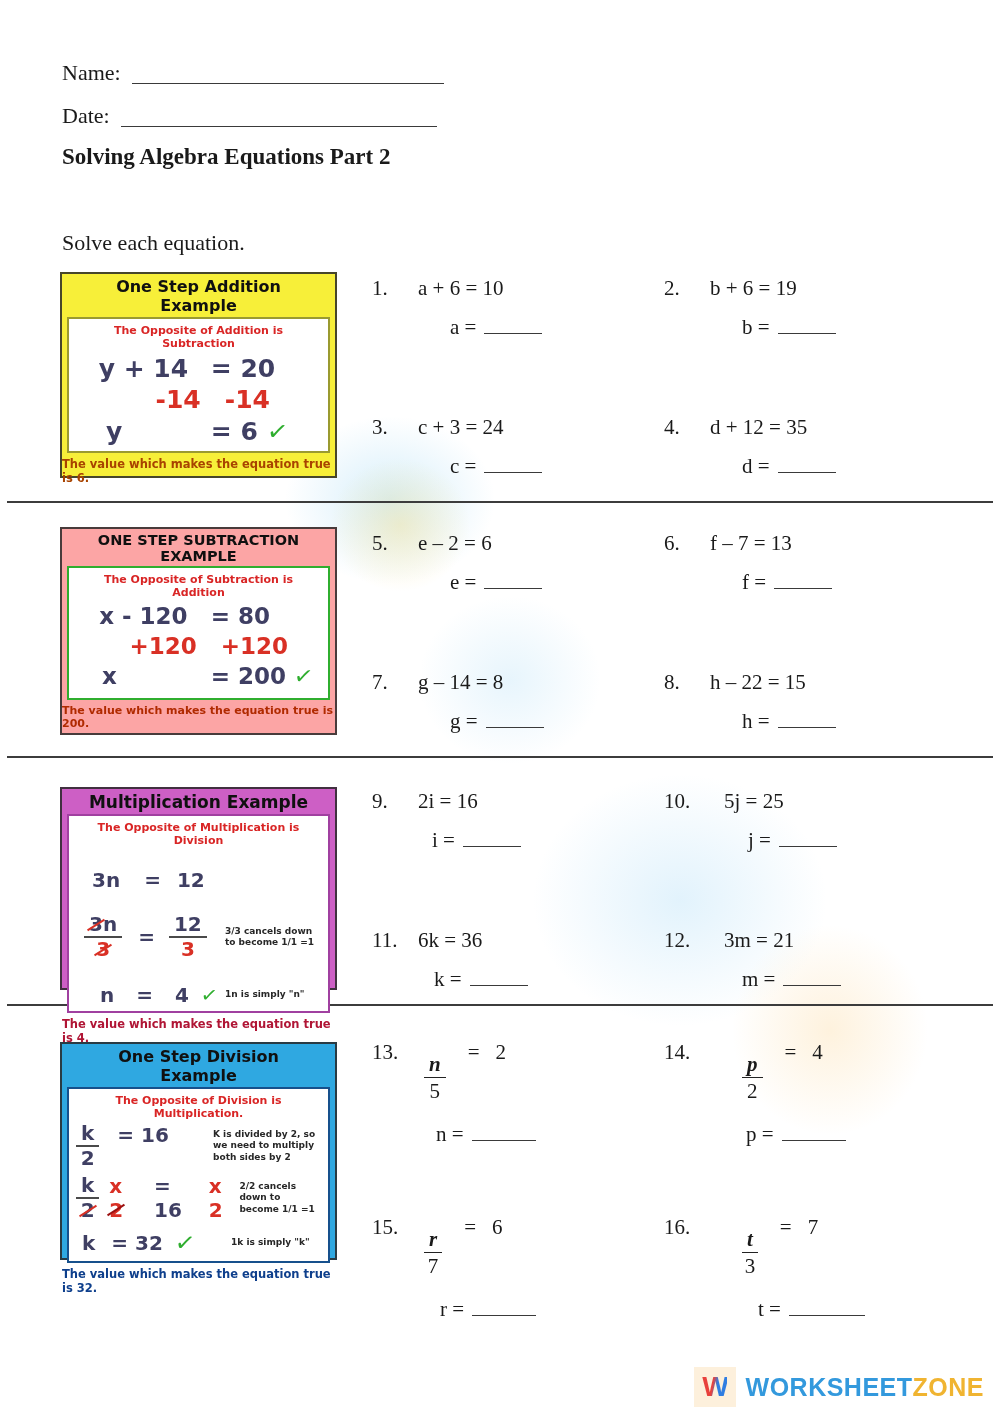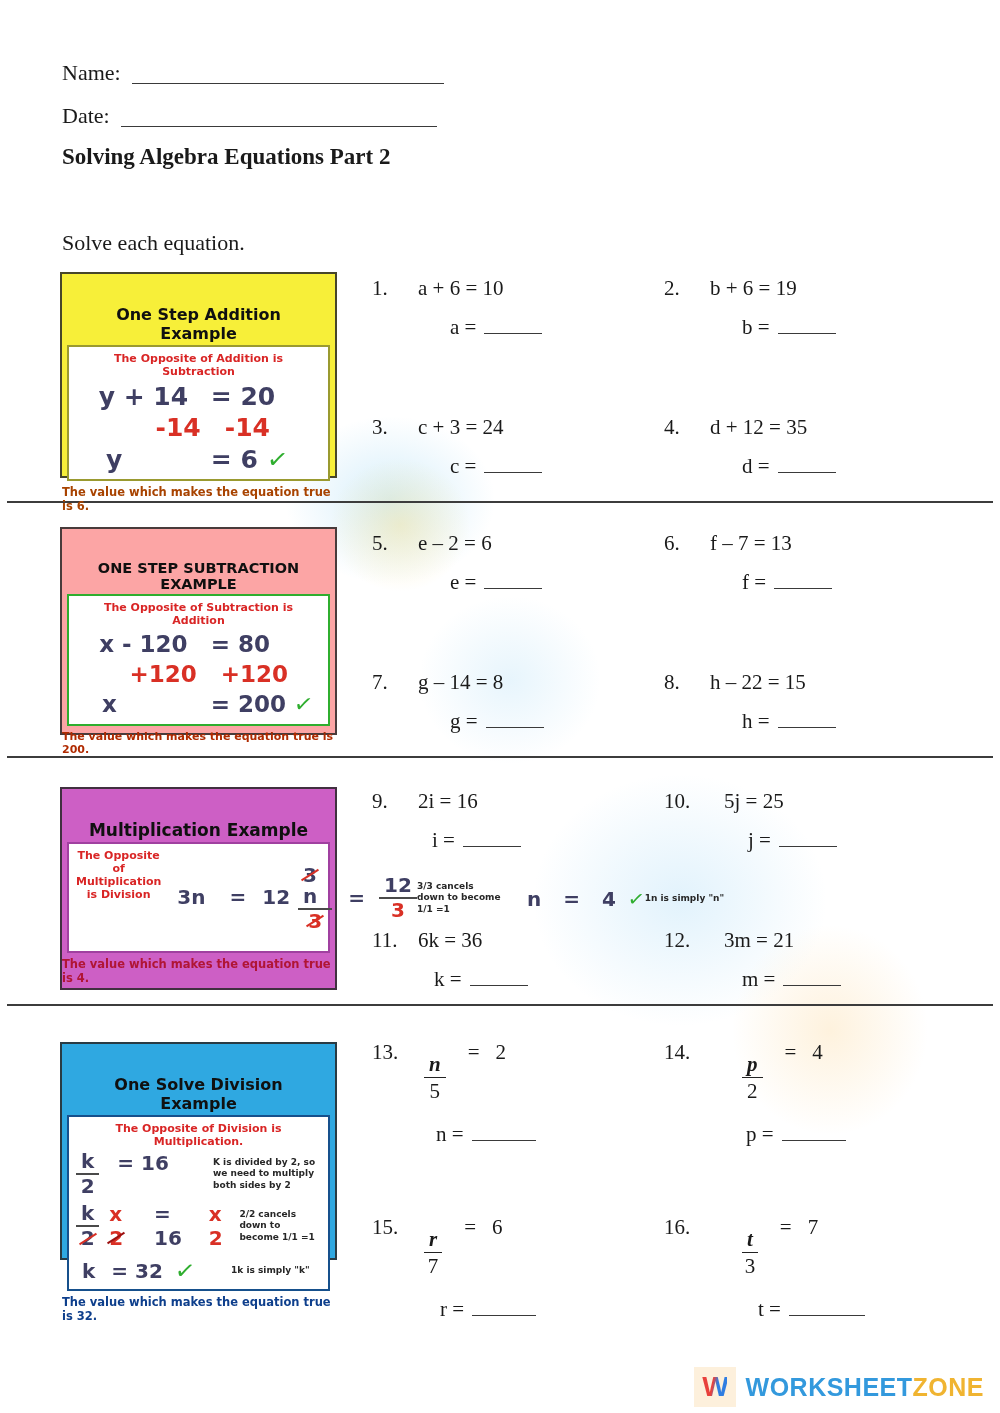--- a/index.html
+++ b/index.html
@@ -19,21 +19,21 @@
   .doc-title{position:absolute;left:62px;top:144px;font-size:23px;font-weight:bold;}
   .instruction{position:absolute;left:62px;top:230px;font-size:22px;}
 
   
   .hr{position:absolute;left:7px;right:7px;border-top:2px solid #3c3c3c;}
 
   
   .ex-box{position:absolute;left:60px;width:277px;display:flex;flex-direction:column;
           border:2px solid rgba(40,40,40,.85);box-sizing:border-box;
           font-family:"DejaVu Sans",sans-serif;}
-  .ex-title{text-align:center;font-weight:bold;color:#101010;padding:3px 16px 2px;margin-top:28px;}
+  .ex-title{text-align:center;font-weight:bold;color:#101010;padding:3px 16px 2px;}
   .ex-inner{flex:1;background:#fff;margin:0 5px;padding:3px 7px 4px;box-sizing:border-box;}
   .ex-sub{color:#d92525;font-weight:bold;text-align:center;font-size:11px;margin:2px 0 3px;}
   .ex-cap{text-align:left;font-weight:bold;font-size:11.5px;padding:4px 0 3px;}
   .ink{color:#3f3f63;}
   .red{color:#d93025;}
   .chk{color:#2fae2f;font-weight:bold;display:inline-block;transform:rotate(8deg);}
   .exrow{display:grid;font-weight:bold;}
   .exfrac{display:inline-flex;flex-direction:column;align-items:center;line-height:1.05;}
   .exfrac .t{border-bottom:2.2px solid #4a4a4a;padding:0 5px 1px;}
   .exfrac .b{padding-top:1px;}
@@ -51,21 +51,21 @@
   #box-add .ex-cap{color:#a84300;}
   
   #box-sub{top:527px;height:208px;background:#fca5a5;}
   #box-sub .ex-title{font-size:14.5px;}
   #box-sub .ex-inner{border:2px solid #2fae2f;}
   #box-sub .exrow{grid-template-columns:55% 45%;font-size:23px;line-height:1.3;}
   #box-sub .ex-cap{color:#b02a00;font-size:11px;}
   
   #box-mul{top:787px;height:203px;background:#cd5fc5;}
   #box-mul .ex-title{font-size:17px;}
-  #box-mul .ex-inner{border:2px solid #a040a0;display:flex;flex-direction:row;}
+  #box-mul .ex-inner{border:2px solid #a040a0;display:flex;flex-direction:column;gap:18px;}
   #box-mul .ex-cap{color:#b01535;}
   .mrow{display:flex;align-items:center;font-weight:bold;font-size:20px;}
   
   #box-div{top:1042px;height:218px;background:#2fa8e1;}
   #box-div .ex-title{font-size:16px;}
   #box-div .ex-inner{border:2px solid #16508c;display:flex;flex-direction:column;}
   #box-div .ex-cap{color:#0e3f8c;}
   .drow{display:flex;align-items:center;font-weight:bold;font-size:20px;}
 
   
@@ -186,21 +186,21 @@
         <span style="margin-left:22px;">=</span>
         <span style="margin-left:22px;">4</span>
         <span class="chk" style="margin-left:12px;">✓</span>
         <span class="note" style="margin-left:auto;width:96px;">1n is simply "n"</span>
       </div>
     </div>
     <div class="ex-cap">The value which makes the equation true is 4.</div>
   </div>
 
   <div class="ex-box" id="box-div">
-    <div class="ex-title">One Solve Division Example</div>
+    <div class="ex-title">One Step Division Example</div>
     <div class="ex-inner">
       <div class="ex-sub">The Opposite of Division is Multiplication.</div>
       <div class="drow ink">
         <span class="exfrac">
           <span class="t">k</span>
           <span class="b">2</span>
         </span>
         <span style="margin-left:18px;align-self:flex-start;">= 16</span>
         <span class="note" style="margin-left:auto;width:108px;">K is divided by 2, so we need to multiply both sides by 2</span>
       </div>

